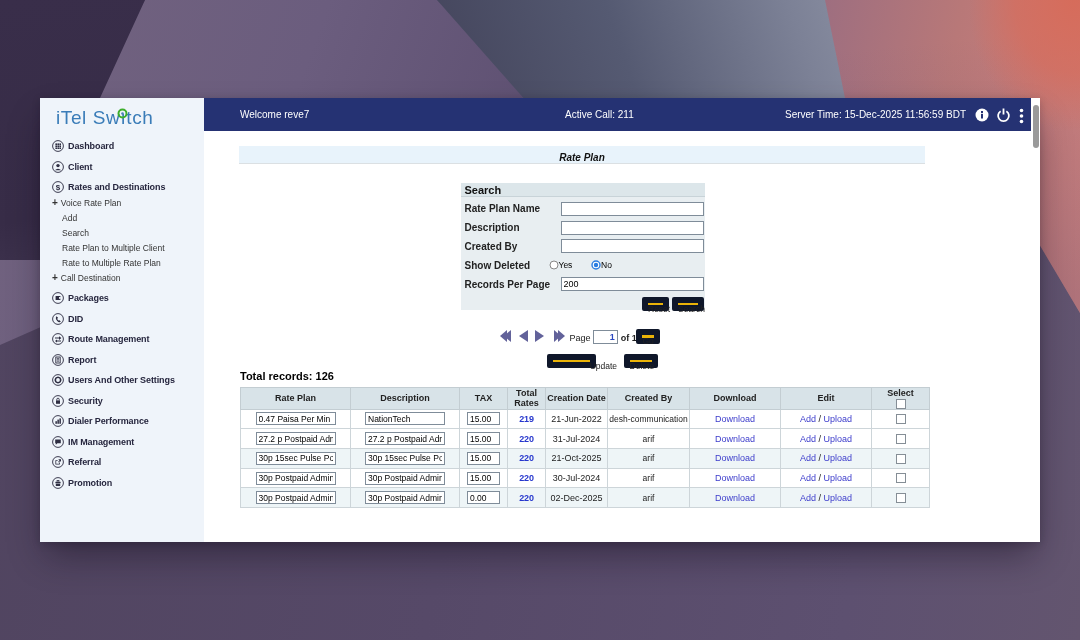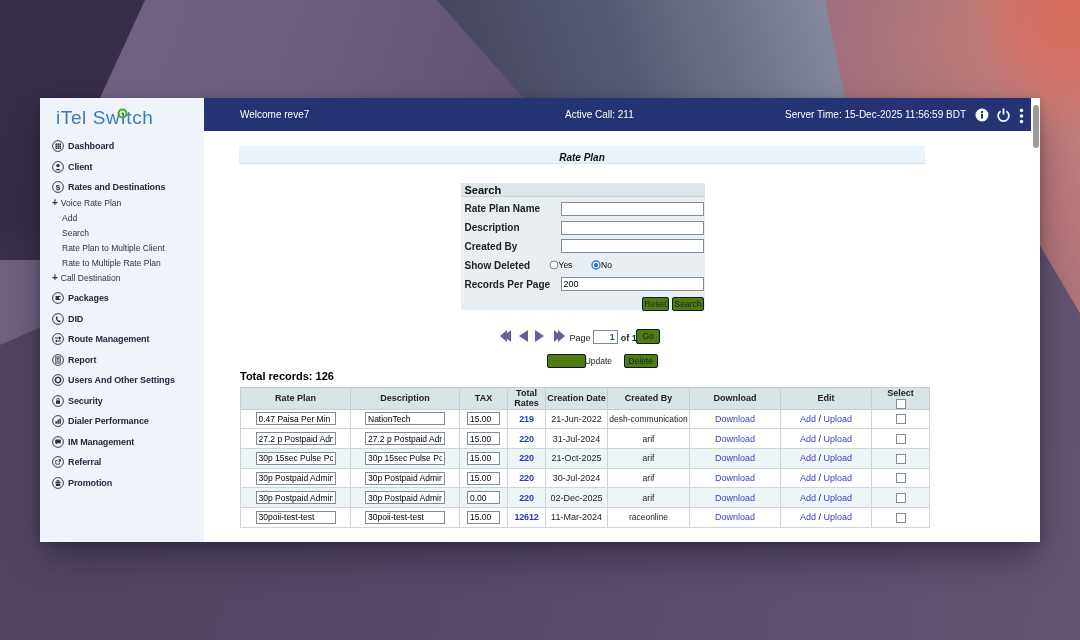--- a/index.html
+++ b/index.html
@@ -56,21 +56,21 @@
 
 .content { position:absolute; left:164px; top:33px; width:827px; height:411px; background:#fff; font-size:10px; }
 .titlebar { position:absolute; left:35px; top:15px; width:686px; height:18px; background:#e8f3fb; border-bottom:1px solid #dbe0e3; text-align:center; line-height:23px; font-weight:bold; font-style:italic; font-size:10px; color:#111; }
 
 
 .spanel { position:absolute; left:256.5px; top:51.5px; width:244px; height:127.5px; background:#e8eef1; }
 .sphead { position:absolute; left:0; top:0; width:244px; height:14px; background:#dce6ea; border-bottom:1px solid #c8d3d8; font-weight:bold; font-size:11px; line-height:14px; padding-left:4px; color:#111; }
 .srow { position:absolute; left:4px; white-space:nowrap; }
 .slabel { font-weight:bold; color:#222; font-size:10px; }
 .sinput { position:absolute; left:100px; width:143px; height:14px; border:1px solid #7f8c99; background:#fff; font-size:9px; padding:0 2px; font-family:"Liberation Sans",sans-serif; }
-.sbtn { position:absolute; height:14px; background:#4d7c0f; border:1px solid #0f172a; border-radius:2px; font-size:8.5px; text-align:center; color:#222; line-height:12px; }
+.sbtn { position:absolute; height:14px; background:#eab308; border:6px solid #0f172a; border-radius:2px; font-size:8.5px; text-align:center; color:#222; line-height:12px; }
 
 
 .pag { position:absolute; left:0; width:827px; top:0; }
 .arrow { position:absolute; top:0; width:0; height:0; }
 .pgtext { position:absolute; font-size:9px; color:#222; }
 
 
 table.rt { position:absolute; left:36px; top:256px; width:689px; border-collapse:collapse; table-layout:fixed; font-size:9px; color:#222; }
 table.rt th { background:#d8e3e8; border:1px solid #c3cdd2; font-size:9px; font-weight:bold; text-align:center; padding:0; height:20px; line-height:10px; }
 table.rt td { border:1px solid #cdd5d9; text-align:center; padding:0; height:19.7px; white-space:nowrap; overflow:hidden; }
@@ -323,31 +323,20 @@
         <td><input value="30p Postpaid Admin V" style=""></td>
             <td><input value="30p Postpaid Admin V" style=""></td>
             <td><input class="tax" value="0.00" style=""></td>
             <td class="num">220</td>
             <td>02-Dec-2025</td>
             <td class="cby">arif</td>
             <td><a class="lnk">Download</a></td>
             <td><a class="lnk">Add</a> / <a class="lnk">Upload</a></td>
             <td><span class="cb"></span></td>
       </tr>
-      <tr>
-        <td><input value="30poii-test-test" style=""></td>
-            <td><input value="30poii-test-test" style=""></td>
-            <td><input class="tax" value="15.00" style=""></td>
-            <td class="num">12612</td>
-            <td>11-Mar-2024</td>
-            <td class="cby">raceonline</td>
-            <td><a class="lnk">Download</a></td>
-            <td><a class="lnk">Add</a> / <a class="lnk">Upload</a></td>
-            <td><span class="cb"></span></td>
-      </tr>
     </tbody>
       </table>
   </div>
 
   <div class="scrollstrip">
       <div class="thumb"></div>
     </div>
 </div>
 
 </body></html>

